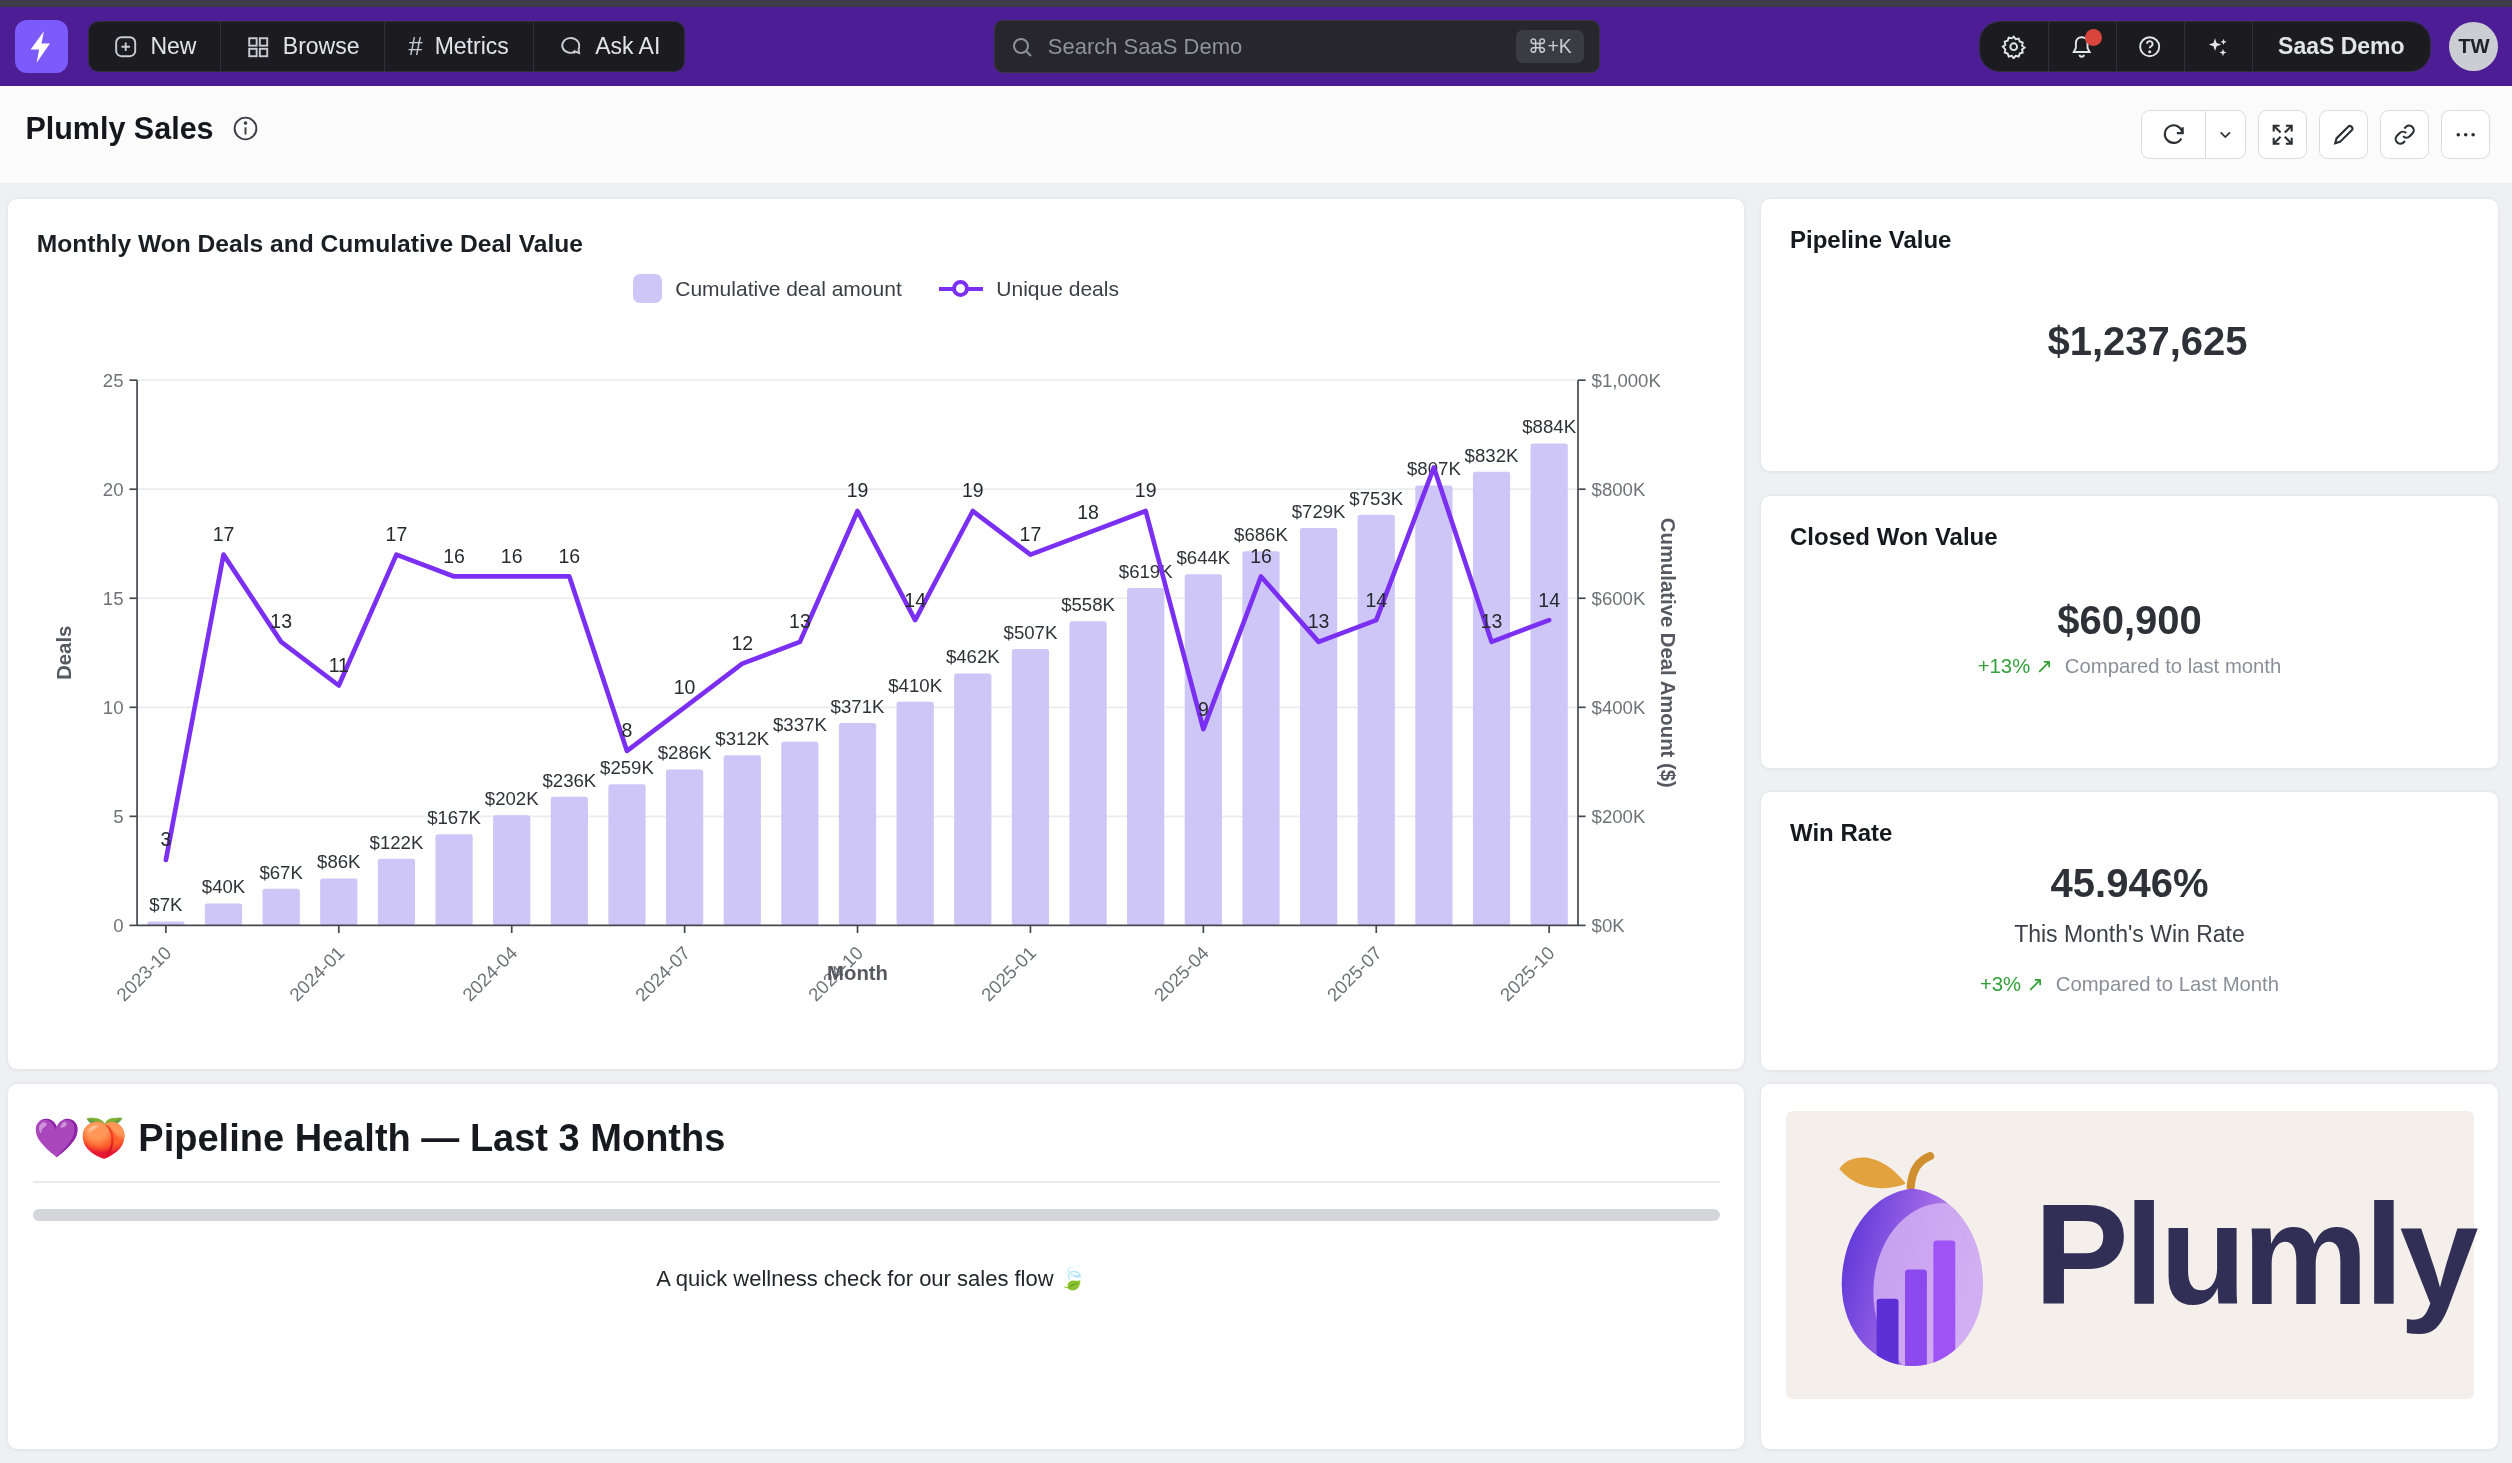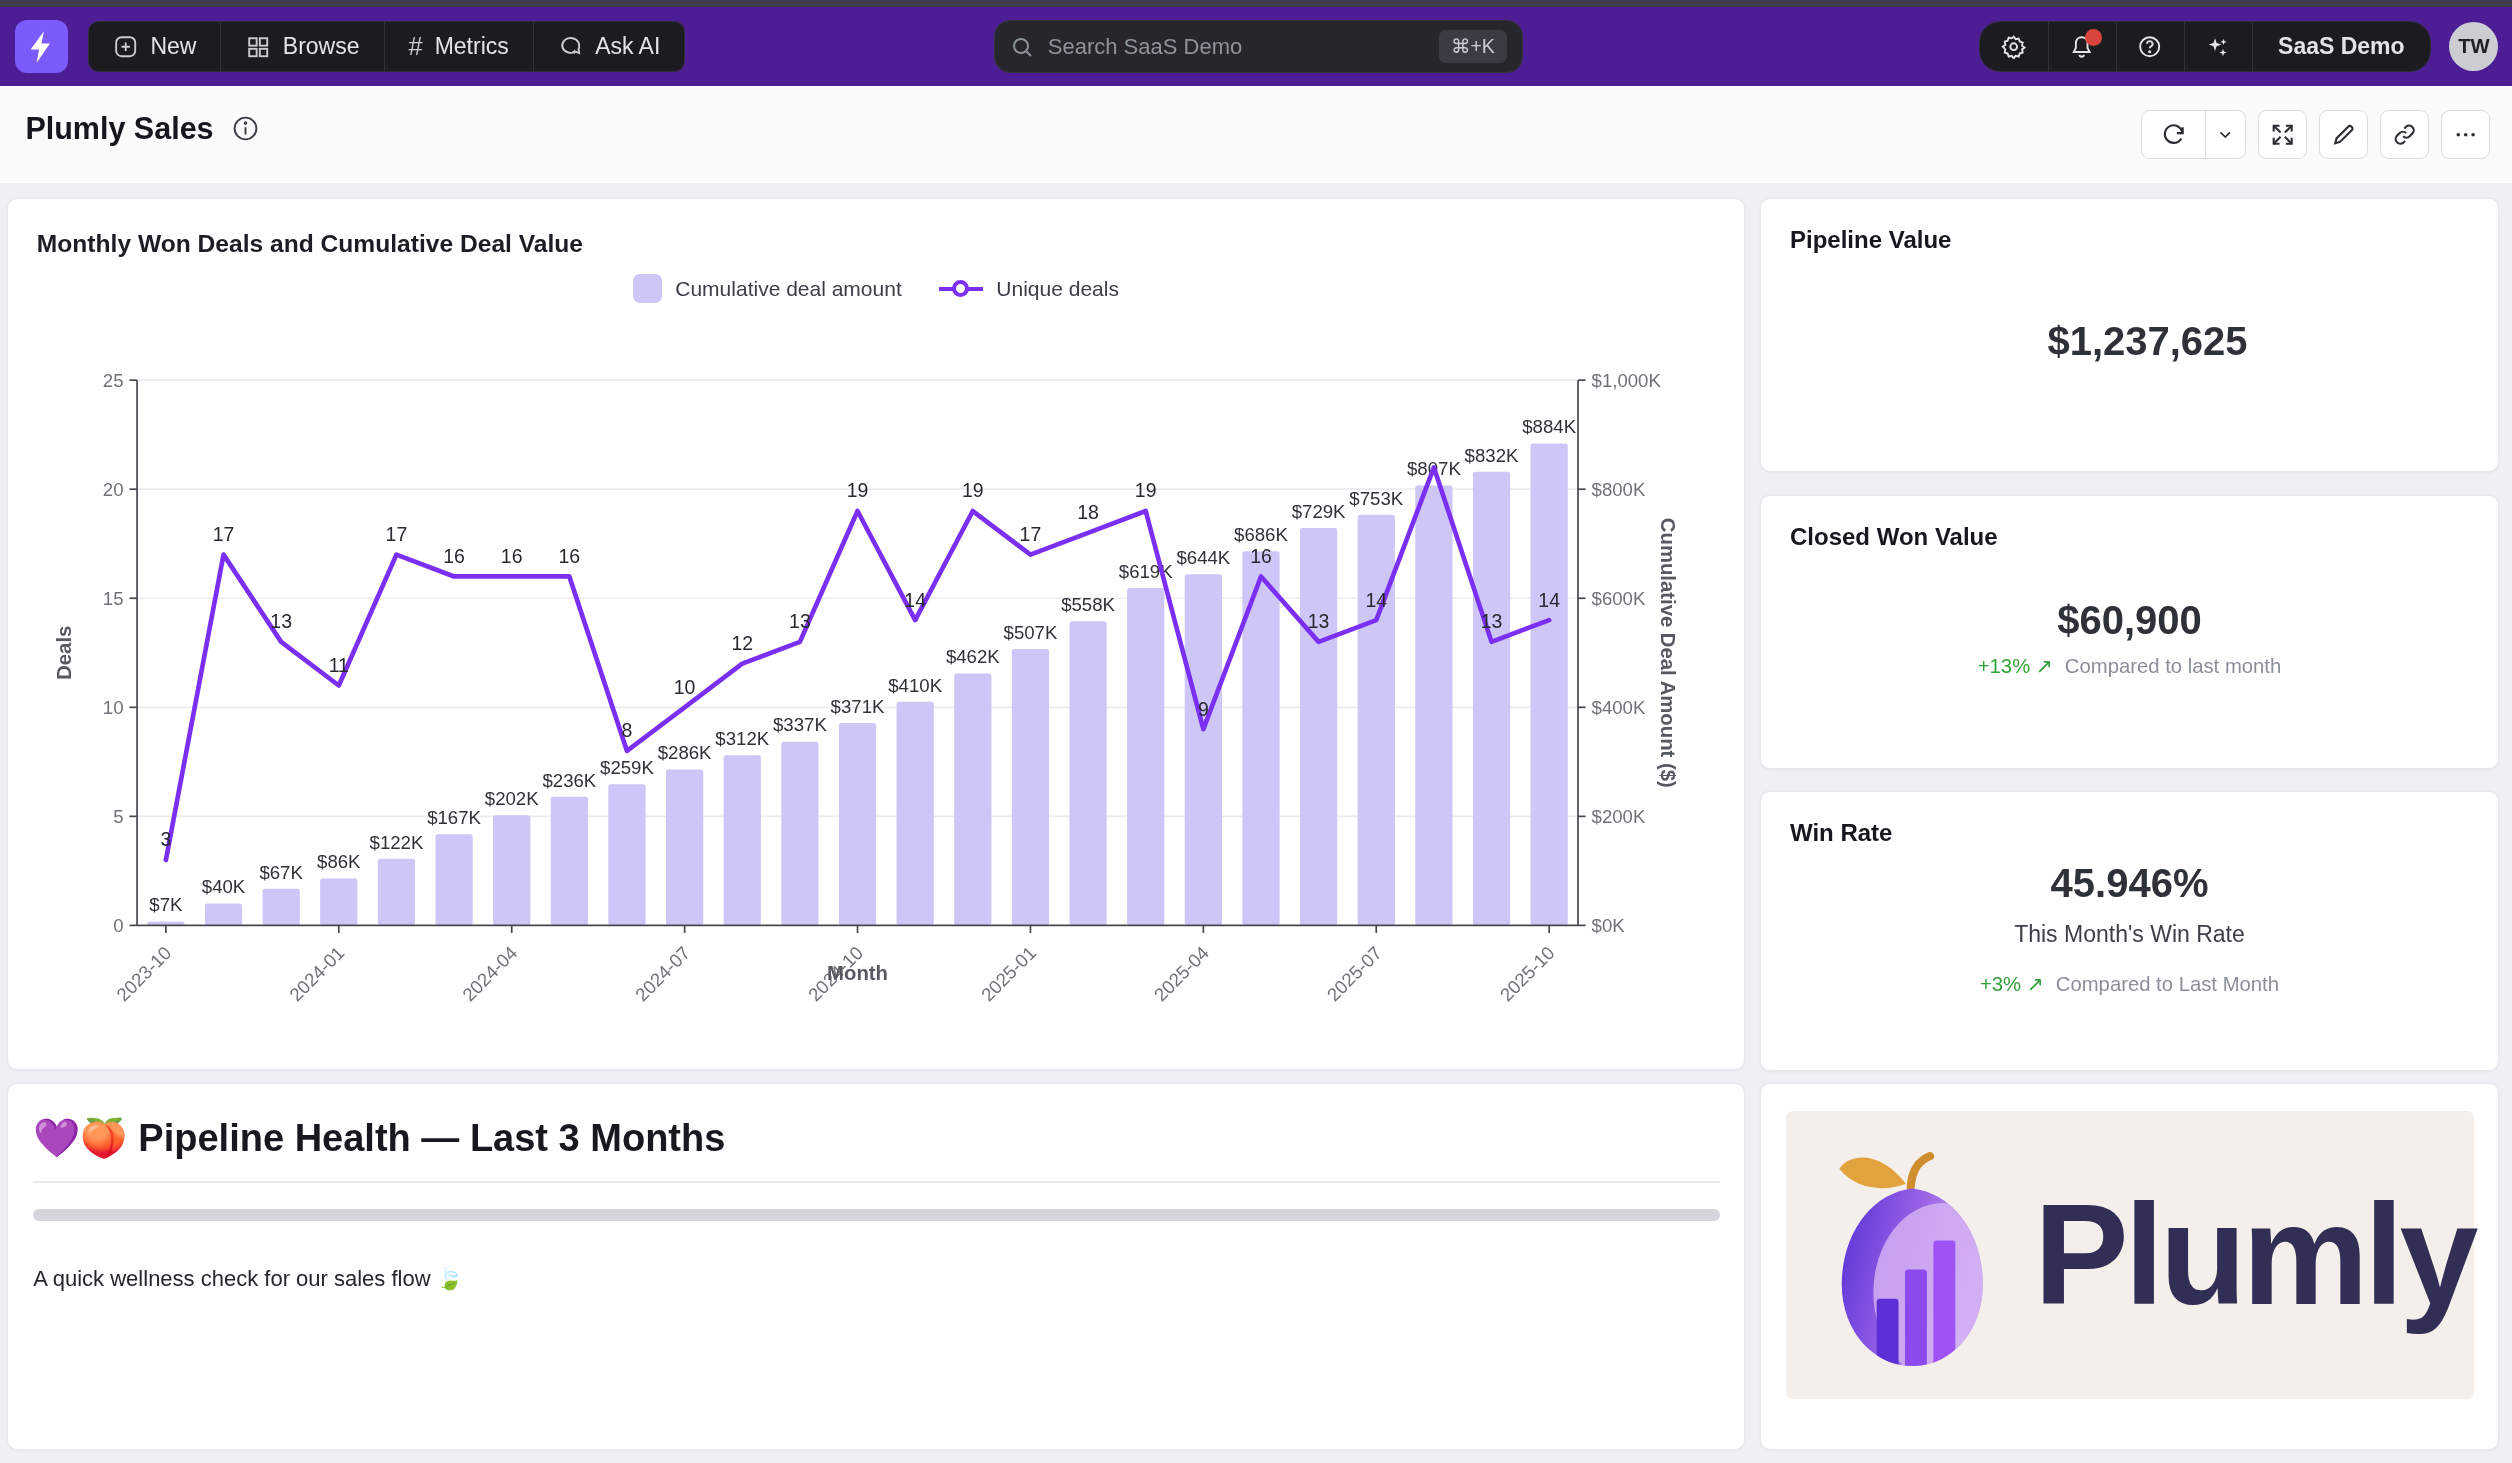--- a/index.html
+++ b/index.html
@@ -10,22 +10,22 @@
   .top-strip { position:absolute; left:0; top:0; width:2512px; height:6.8px; background:#3e3b4b; }
   .nav { position:absolute; left:0; top:6.8px; width:2512px; height:80px; background:#4c1d95; }
   .logo-btn { position:absolute; left:15.2px; top:13.6px; width:53px; height:53px; border-radius:12px;
               background:#7b5bfb; display:flex; align-items:center; justify-content:center; }
   .nav-group { position:absolute; left:88px; top:14.4px; height:51px; display:flex;
                border:0.8px solid #303137; border-radius:10.2px; overflow:hidden; }
   .nav-item { display:flex; align-items:center; gap:12px; padding:0 24px; color:#e3e4e8;
               font-size:23px; background:#1b1b20; }
   .nav-item + .nav-item { border-left:0.8px solid #303137; }
   .nav-icon { display:flex; align-items:center; color:#c9ccd2; }
-  .search { position:absolute; left:994px; top:13.6px; width:529px; height:53px; background:#26262c;
-            border:0.8px solid #35363c; border-radius:16px; display:flex; align-items:center; padding:0 15.2px; }
+  .search { position:absolute; left:994px; top:13.6px; width:606px; height:53px; background:#26262c;
+            border:0.8px solid #35363c; border-radius:9px; display:flex; align-items:center; padding:0 15.2px; }
   .search input { flex:1; background:transparent; border:none; outline:none; color:#cfd2d8;
                   font-size:22px; font-family:inherit; margin-left:13.6px; }
   .search input::placeholder { color:#8e939c; }
   .kbd { background:#3b3c43; color:#c9ccd2; font-size:19.5px; border-radius:6.8px; padding:5.1px 12px; }
   .nav-right { position:absolute; right:81px; top:14.4px; height:51px; display:flex;
                border:0.8px solid #303137; border-radius:21px; overflow:hidden; }
   .nav-right .cell { width:68px; display:flex; align-items:center; justify-content:center;
                      color:#e3e4e8; background:#1b1b20; position:relative; }
   .nav-right .cell + .cell { border-left:0.8px solid #303137; }
   .nav-right .cell-label { width:auto; padding:0 25.4px; font-size:23px; font-weight:700; }
@@ -74,21 +74,21 @@
   .kpi-value { position:absolute; left:0; width:100%; text-align:center; font-size:40px; font-weight:700;
                color:#2e3238; }
   .kpi-sub   { position:absolute; left:0; width:100%; text-align:center; font-size:23px; color:#3c4046; }
   .kpi-compare { position:absolute; left:0; width:100%; text-align:center; font-size:20.3px; color:#8a8f98; }
   .kpi-compare .delta { color:#34a03a; margin-right:12px; }
 
   .health-heading { position:absolute; left:25.4px; top:32px; font-size:38px; font-weight:700; color:#17191f; }
   .health-divider { position:absolute; left:25.4px; top:97px; width:1687px; height:1.7px; background:#e8eaed; }
   .health-rule { position:absolute; left:25.4px; top:125px; width:1687px; height:12px; border-radius:6px;
                  background:#d4d6db; }
-  .health-para { position:absolute; left:25.4px; width:1677px; font-size:22px; color:#23262b; line-height:34px; }
+  .health-para { position:absolute; left:25.4px; width:1677px; font-size:22px; color:#23262b; line-height:34px;text-align:center; }
   .p1 { top:178px; } .p2 { top:237px; }
 
   .logo-inner { position:absolute; left:25.4px; top:27px; width:688px; height:288px; border-radius:6.8px;
                 background:#f4efea; display:flex; align-items:center; }
   .wordmark { font-size:142px; font-weight:700; color:#312f55; letter-spacing:-4.2px; margin-left:24px; }
 </style>
 </head>
 <body>
 
 <div class="top-strip"></div>

